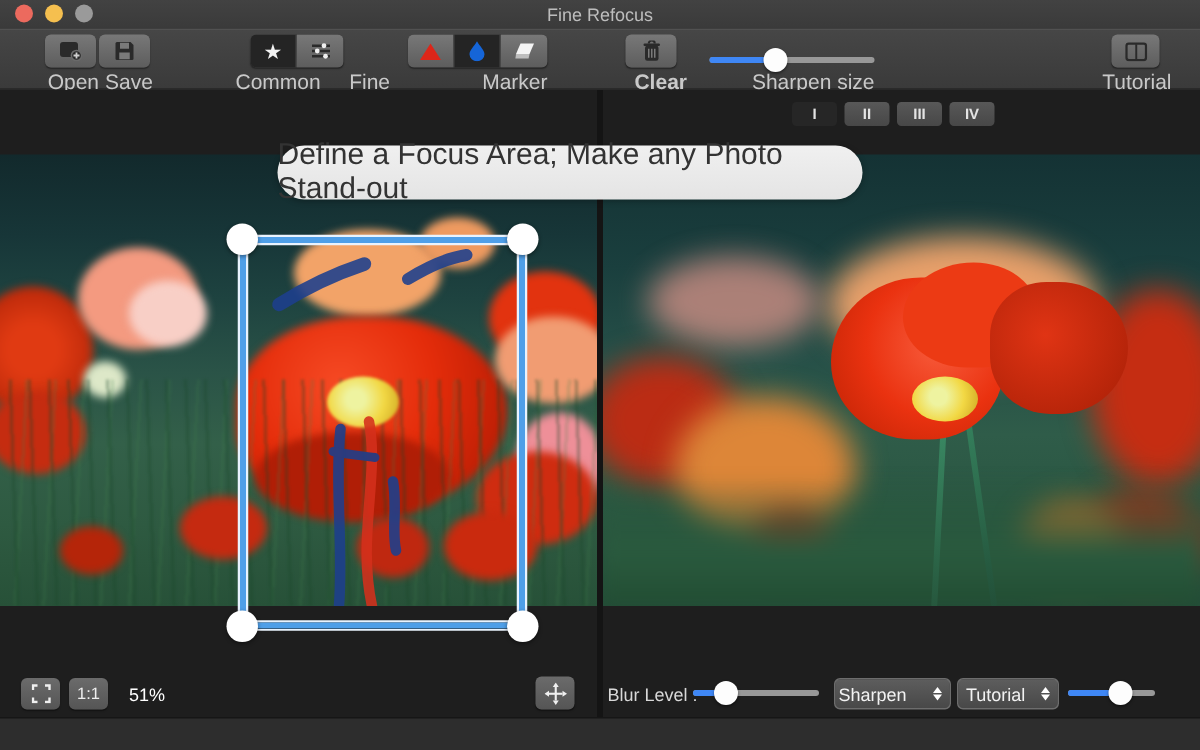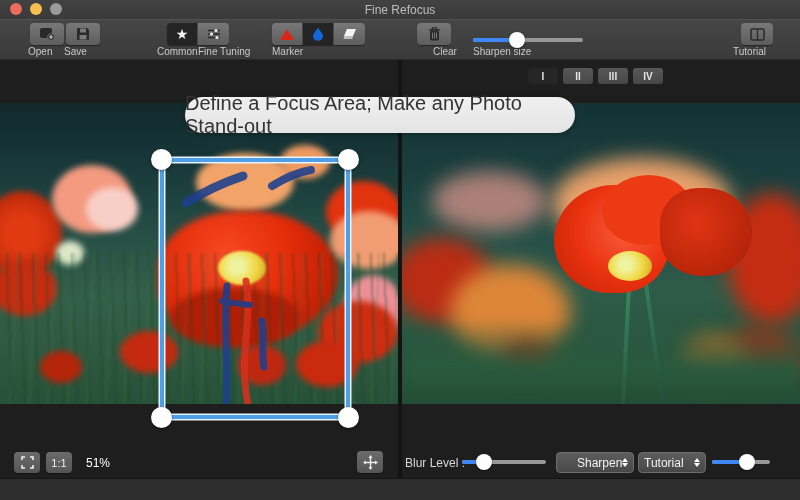--- a/index.html
+++ b/index.html
@@ -18,21 +18,21 @@
   .win-title { position:absolute; left:0; top:3px; width:100%; text-align:center;
     font-size:12px; color:#bdbdbd; }
 
   
   .toolbar { position:absolute; left:0; top:19px; width:800px; height:41px;
     background:linear-gradient(180deg,#464646,#3a3a3a); border-top:1px solid #515151;
     border-bottom:1px solid #282828; }
   .tb-btn { position:absolute; top:3px; height:22px; border:none; border-radius:4px;
     background:linear-gradient(180deg,#787878,#5d5d5d); box-shadow:0 1px 1px rgba(0,0,0,.4);
     color:#262626; display:flex; align-items:center; justify-content:center; cursor:default; }
-  .tb-label { position:absolute; top:26px; font-size:10px; color:#c9c9c9; text-align:left; }
+  .tb-label { position:absolute; top:26px; font-size:14px; color:#c9c9c9; text-align:right; }
   .seg { position:absolute; top:3px; height:22px; display:flex; border-radius:4px; overflow:hidden;
     box-shadow:0 1px 1px rgba(0,0,0,.4); }
   .seg > div { width:31px; height:22px; background:linear-gradient(180deg,#787878,#5d5d5d);
     border-right:1px solid #474747; display:flex; align-items:center; justify-content:center; }
   .seg > div:last-child { border-right:none; }
   .seg > div.sel { background:#242424; }
   .star { color:#f2f2f2; font-size:14px; line-height:1; }
   .tri { width:0; height:0; border-left:7px solid transparent; border-right:7px solid transparent;
     border-bottom:11px solid #dd2619; }
 
@@ -127,21 +127,21 @@
   .vtab.sel { background:#262626; }
 
   
   .ctl-btn { position:absolute; height:21px; border:none; border-radius:4px;
     background:linear-gradient(180deg,#6b6b6b,#555); color:#efefef; box-shadow:0 1px 1px rgba(0,0,0,.4);
     display:flex; align-items:center; justify-content:center; font-size:11px; }
   .zoom-text { position:absolute; left:86px; top:396px; font-size:12px; color:#ffffff; }
   .blur-label { position:absolute; left:405px; top:396px; font-size:12px; color:#d8d8d8; }
   .dd { position:absolute; top:392px; height:21px; border-radius:4px;
     background:linear-gradient(180deg,#5d5d5d,#484848); border:1px solid #6d6d6d;
-    display:flex; align-items:center; justify-content:space-between; padding:0 5px 0 20px;
+    display:flex; align-items:center; justify-content:space-between; padding:0 5px 0 2px;
     color:#f2f2f2; font-size:12px; }
   .chev { display:flex; flex-direction:column; gap:1px; align-items:center; }
   .chev i { width:0; height:0; border-left:3.5px solid transparent; border-right:3.5px solid transparent; }
   .chev i.up { border-bottom:4px solid #fff; }
   .chev i.dn { border-top:4px solid #fff; }
 
   
   .bottom-strip { position:absolute; left:0; top:478px; width:800px; height:22px;
     background:#2d2d2d; border-top:1px solid #161616; }
 
@@ -235,21 +235,21 @@
             <rect x="1" y="2" width="11" height="1.6" rx="0.8" fill="#2a2a2a"></rect>
             <path d="M4.5 2 A2 2 0 0 1 8.5 2" fill="none" stroke="#2a2a2a" stroke-width="1.4"></path>
             <g stroke="#7a7a7a" stroke-width="1">
               <line x1="4.5" y1="5.5" x2="4.5" y2="11.5"></line>
               <line x1="6.5" y1="5.5" x2="6.5" y2="11.5"></line>
               <line x1="8.5" y1="5.5" x2="8.5" y2="11.5"></line>
             </g>
           </svg>
       </span>
     </button>
-    <span class="tb-label" style="left:433px;width:42px;">Clear</span>
+    <span class="tb-label" style="left:416px;width:42px;font-weight:bold;">Clear</span>
 
     <div class="slider" style="left:473px;top:12px;width:110px;height:16px;">
       <div class="track"></div>
       <div class="fill" style="width:40%;"></div>
       <div class="knob" style="left:calc(40% - 8px);"></div>
     </div>
     <span class="tb-label" style="left:473px;width:110px;">Sharpen size</span>
 
     <button class="tb-btn" style="left:741px;width:32px;">
       <span>

